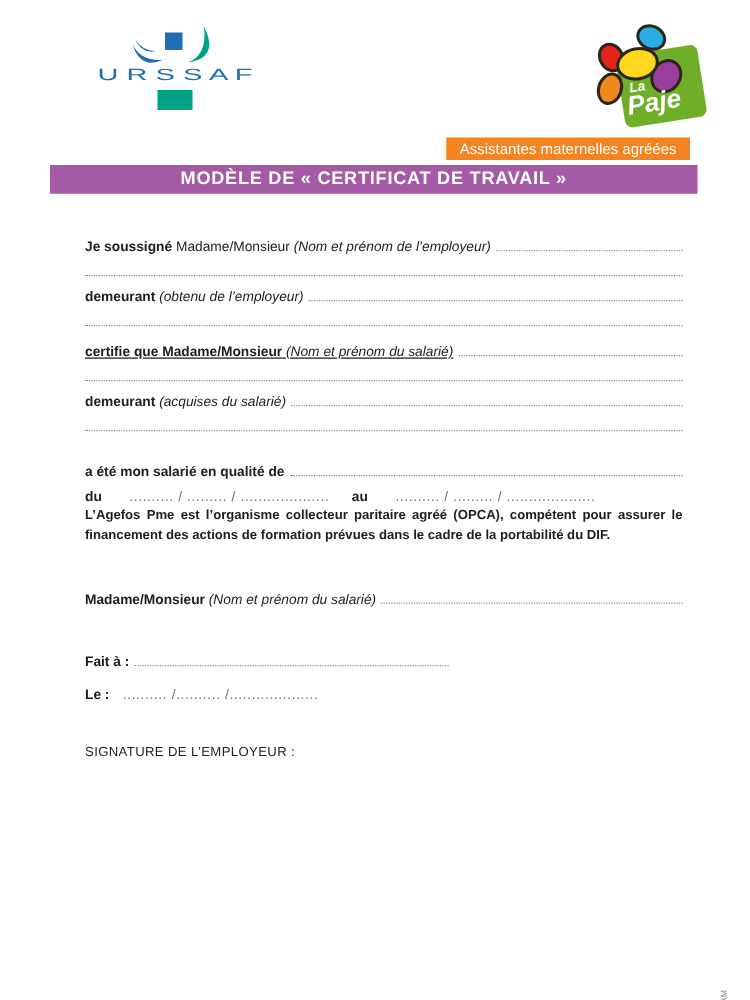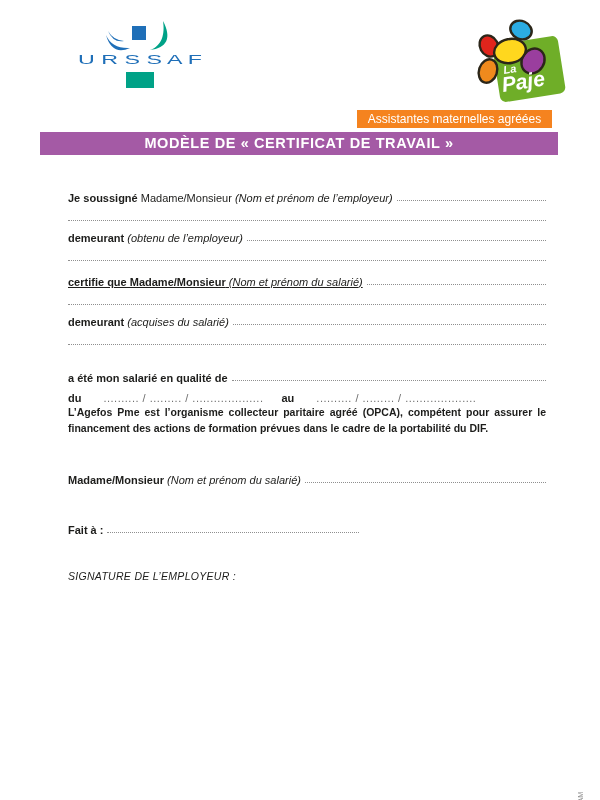--- a/index.html
+++ b/index.html
@@ -28,21 +28,21 @@
   .i{font-style:italic;white-space:pre;}
   .leader{flex:1 1 auto;border-bottom:1px dotted #8f8f8f;margin:0 0 3px 4px;}
   .leader.full{margin-left:0;}
   .leader.fixed{flex:0 0 auto;width:252px;}
   .dots{color:#6f6f6f;white-space:pre;letter-spacing:0.5px;}
   .mt2{margin-top:16px;}.mt4{margin-top:4px;text-decoration:underline;}.mt6{margin-top:6px;}
   .mt10{margin-top:10px;}.mt26{margin-top:26px;}.mt28{margin-top:28px;}.mt30{margin-top:30px;}
   .para{margin:0;font-size:10.5px;line-height:16px;text-align:justify;}
   .para.bold{font-weight:bold;}
   .du-dots{margin-left:22px;margin-right:18px;}
-  .sig{font-size:10.5px;letter-spacing:0.3px;font-style:italic;}
+  .sig{font-size:10.5px;letter-spacing:0.3px;}
   
   .ref{
     position:absolute;right:16px;bottom:8px;transform:rotate(-90deg);
     transform-origin:100% 100%;font-size:7px;color:#8c8c8c;white-space:nowrap;
   }
 </style>
 </head>
 <body>
 
 <div class="page">
@@ -131,20 +131,24 @@
     <div class="frow mt30">
       <span class="b">Madame/Monsieur</span>
         <span class="i"> (Nom et prénom du salarié)</span>
       <span class="leader"></span>
     </div>
 
     <div class="frow mt30">
       <span class="b">Fait à :</span>
       <span class="leader fixed"></span>
     </div>
+    <div class="frow mt6">
+      <span class="b">Le :</span>
+      <span class="dots">   .......... /.......... /....................</span>
+    </div>
 
     <div class="frow mt26 sig">
       <span class="n">SIGNATURE DE L’EMPLOYEUR :</span>
     </div>
 
   </div>
 
   <div class="ref">
     <span>-Paje - AM</span>
   </div>

